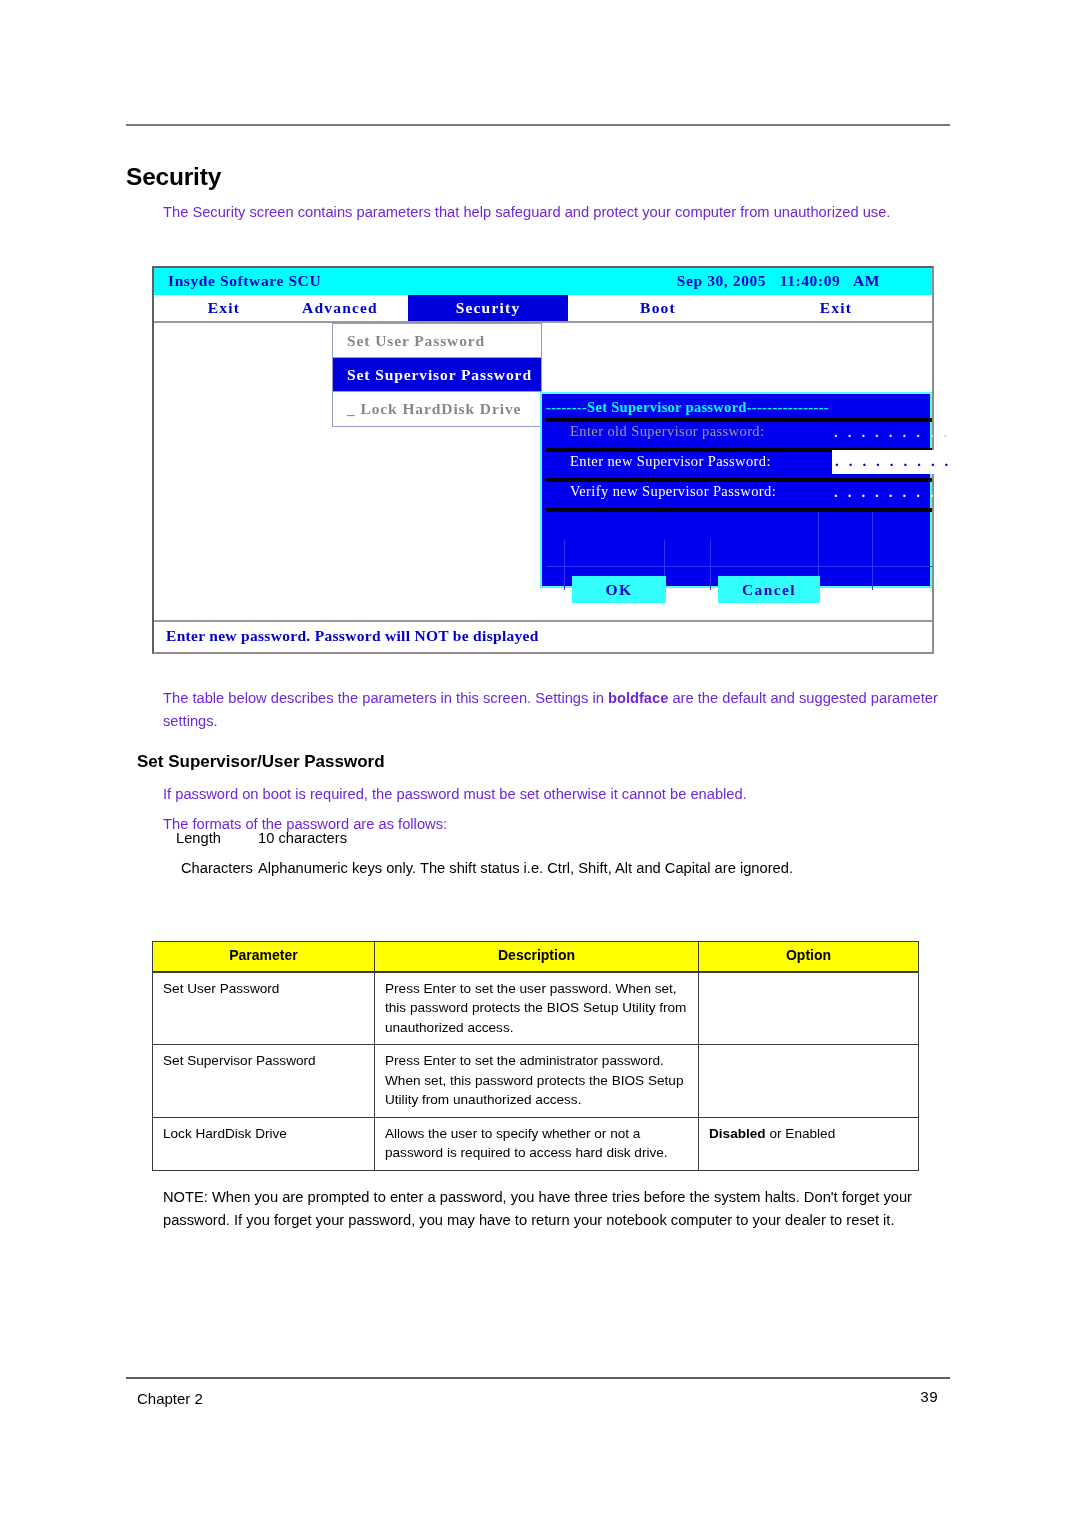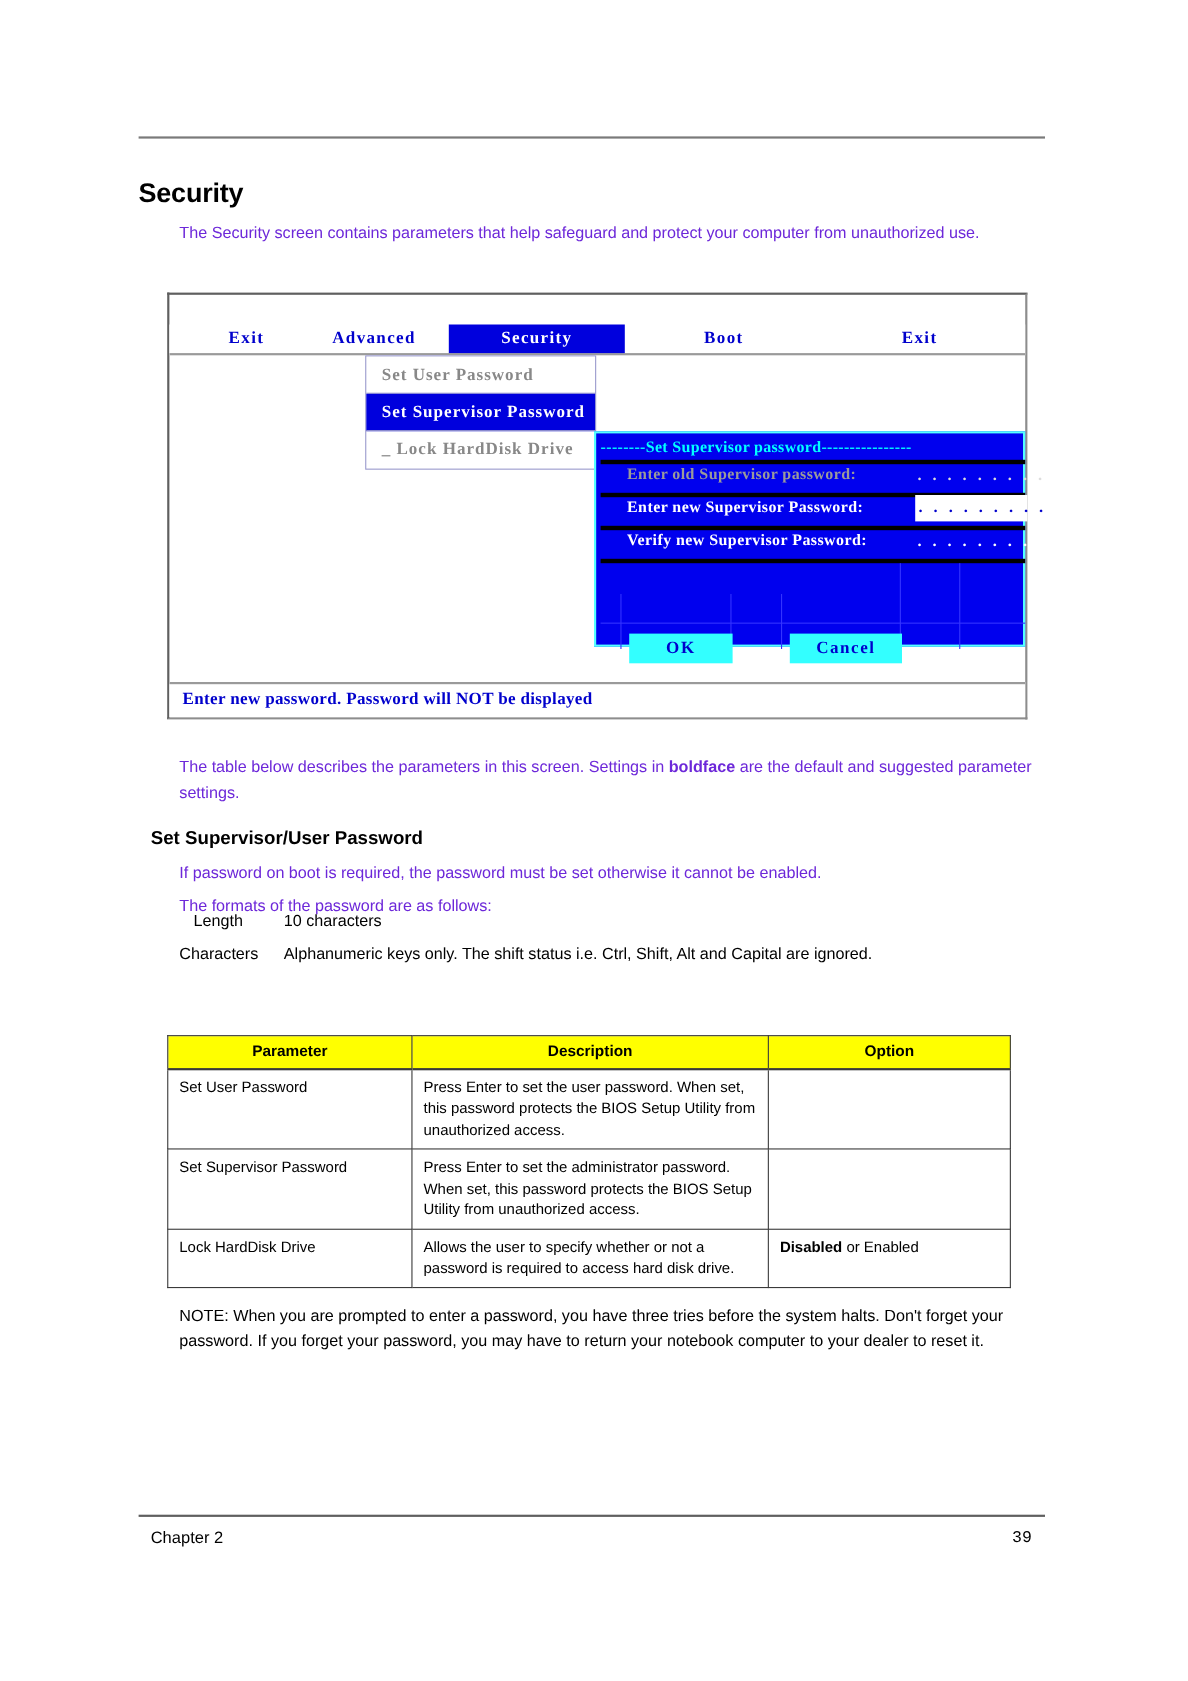--- a/index.html
+++ b/index.html
@@ -193,21 +193,21 @@
     height: 30px;
     width: 386px;
   }
   .row1 { top: 24px; }
   .row2 { top: 54px; }
   .row3 { top: 84px; }
 
   .dlg-label {
     position: absolute;
     top: 5px;
-    font-weight: bold;
+    font-weight: normal;
     font-size: 14.5px;
     letter-spacing: 0.4px;
     white-space: nowrap;
   }
   .lbl-old  { left: 24px; color: #9a9a9a; }
   .lbl-new  { left: 24px; color: #ffffff; }
   .lbl-ver  { left: 24px; color: #ffffff; }
 
   .dots {
     position: absolute;
@@ -320,21 +320,21 @@
   .p-boot   { left: 163px; top: 768px; width: 792px; }
   .p-format { left: 163px; top: 798px; width: 792px; }
 
   .kv-row {
     position: absolute;
     font-size: 14.7px;
     line-height: 23px;
   }
   .kv-length     { left: 176px; top: 827px; }
   .kv-length-val { left: 258px; top: 827px; }
-  .kv-chars      { left: 163px; top: 857px; }
+  .kv-chars      { left: 181px; top: 857px; }
   .kv-chars-val  { left: 258px; top: 857px; }
 
   
   .param-table {
     position: absolute;
     left: 152px;
     top: 941px;
     width: 766px;
     border-collapse: collapse;
     font-size: 13.6px;
@@ -401,20 +401,24 @@
 <div class="page">
 
   <div class="top-rule"></div>
 
   <h1 class="page-title">Security</h1>
 
   <p class="para intro-para">The Security screen contains parameters that help safeguard and protect your computer from unauthorized use.</p>
 
   <div class="bios">
 
+    <div class="bios-titlebar">
+      <span class="bios-app-name">Insyde Software SCU</span>
+      <span class="bios-clock">Sep 30, 2005   11:40:09   AM</span>
+    </div>
 
     <div class="bios-menubar">
       <div class="menu-item mi-main">Exit</div>
       <div class="menu-item mi-advanced">Advanced</div>
       <div class="menu-item mi-security active">Security</div>
       <div class="menu-item mi-boot">Boot</div>
       <div class="menu-item mi-exit">Exit</div>
     </div>
 
     <div class="submenu">

